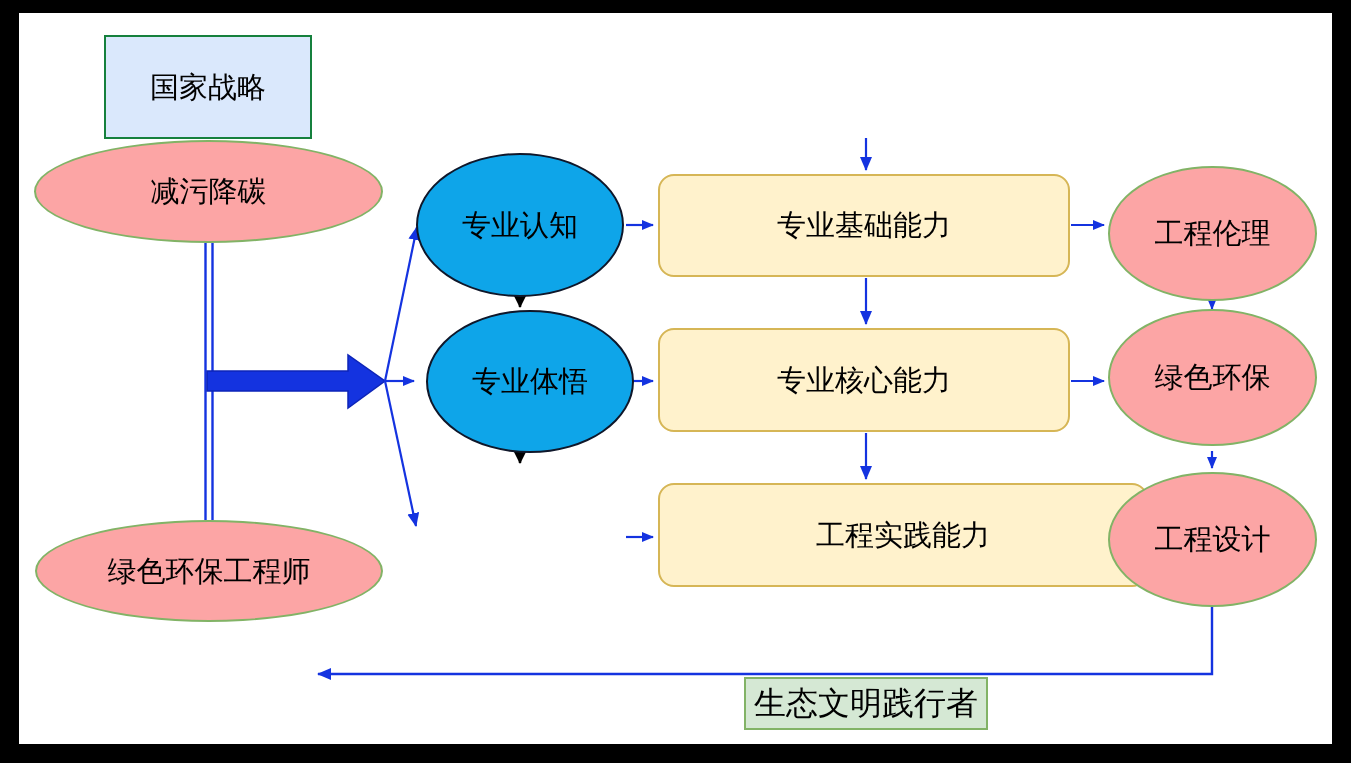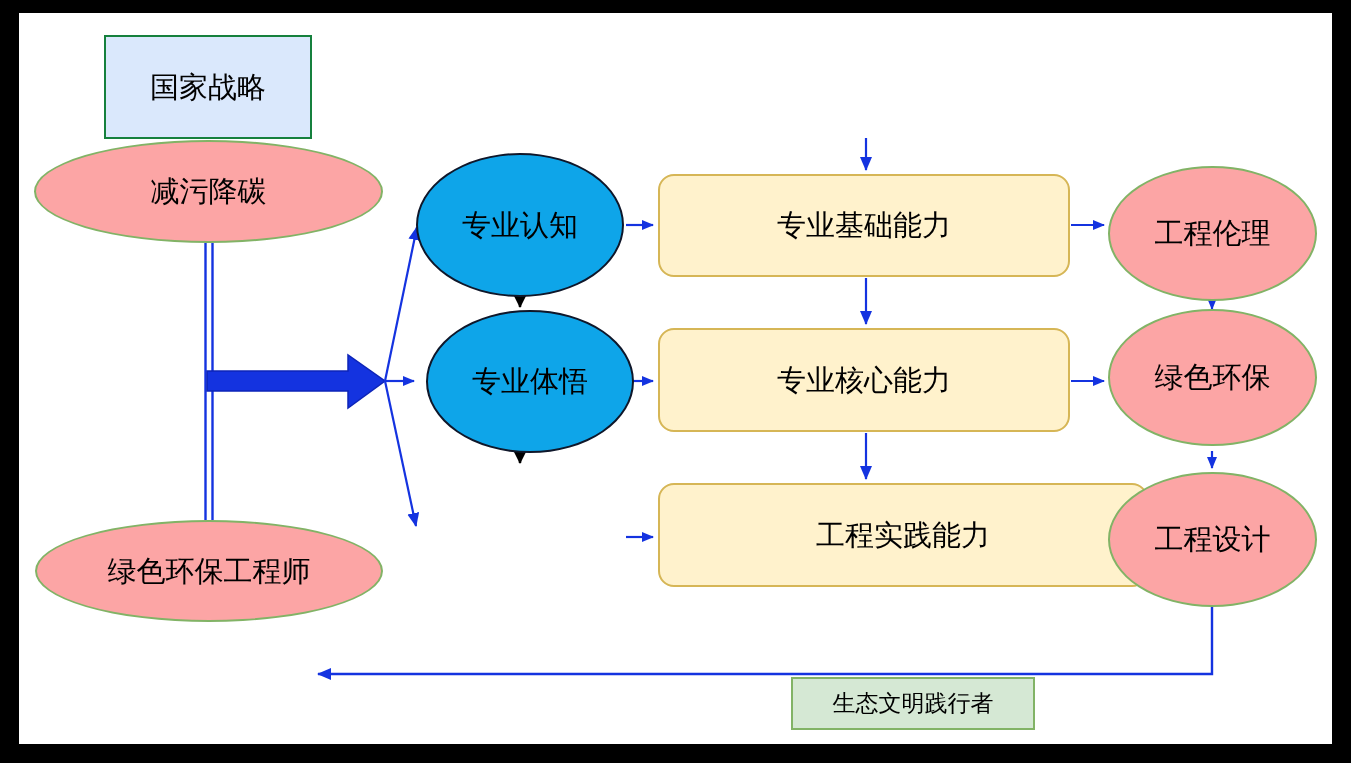--- a/index.html
+++ b/index.html
@@ -53,22 +53,21 @@
     font-family: Liberation Serif, serif;
   }
   .round-yellow {
     background: #fff2cc;
     border: 2px solid #d6b656;
     border-radius: 16px;
   }
   .label-green {
     background: #d5e8d4;
     border: 2px solid #82b366;
-    font-size: 23px;
-    margin-left: 47px;
+    font-size: 32px;
   }
 </style>
 </head>
 <body>
 
 <div id="canvas">
 
   <svg id="connector-layer" width="1313" height="731" viewBox="0 0 1313 731">
     <defs>
       <marker id="arrBlue" markerWidth="14" markerHeight="12" refX="11" refY="5" orient="auto" markerUnits="userSpaceOnUse">

